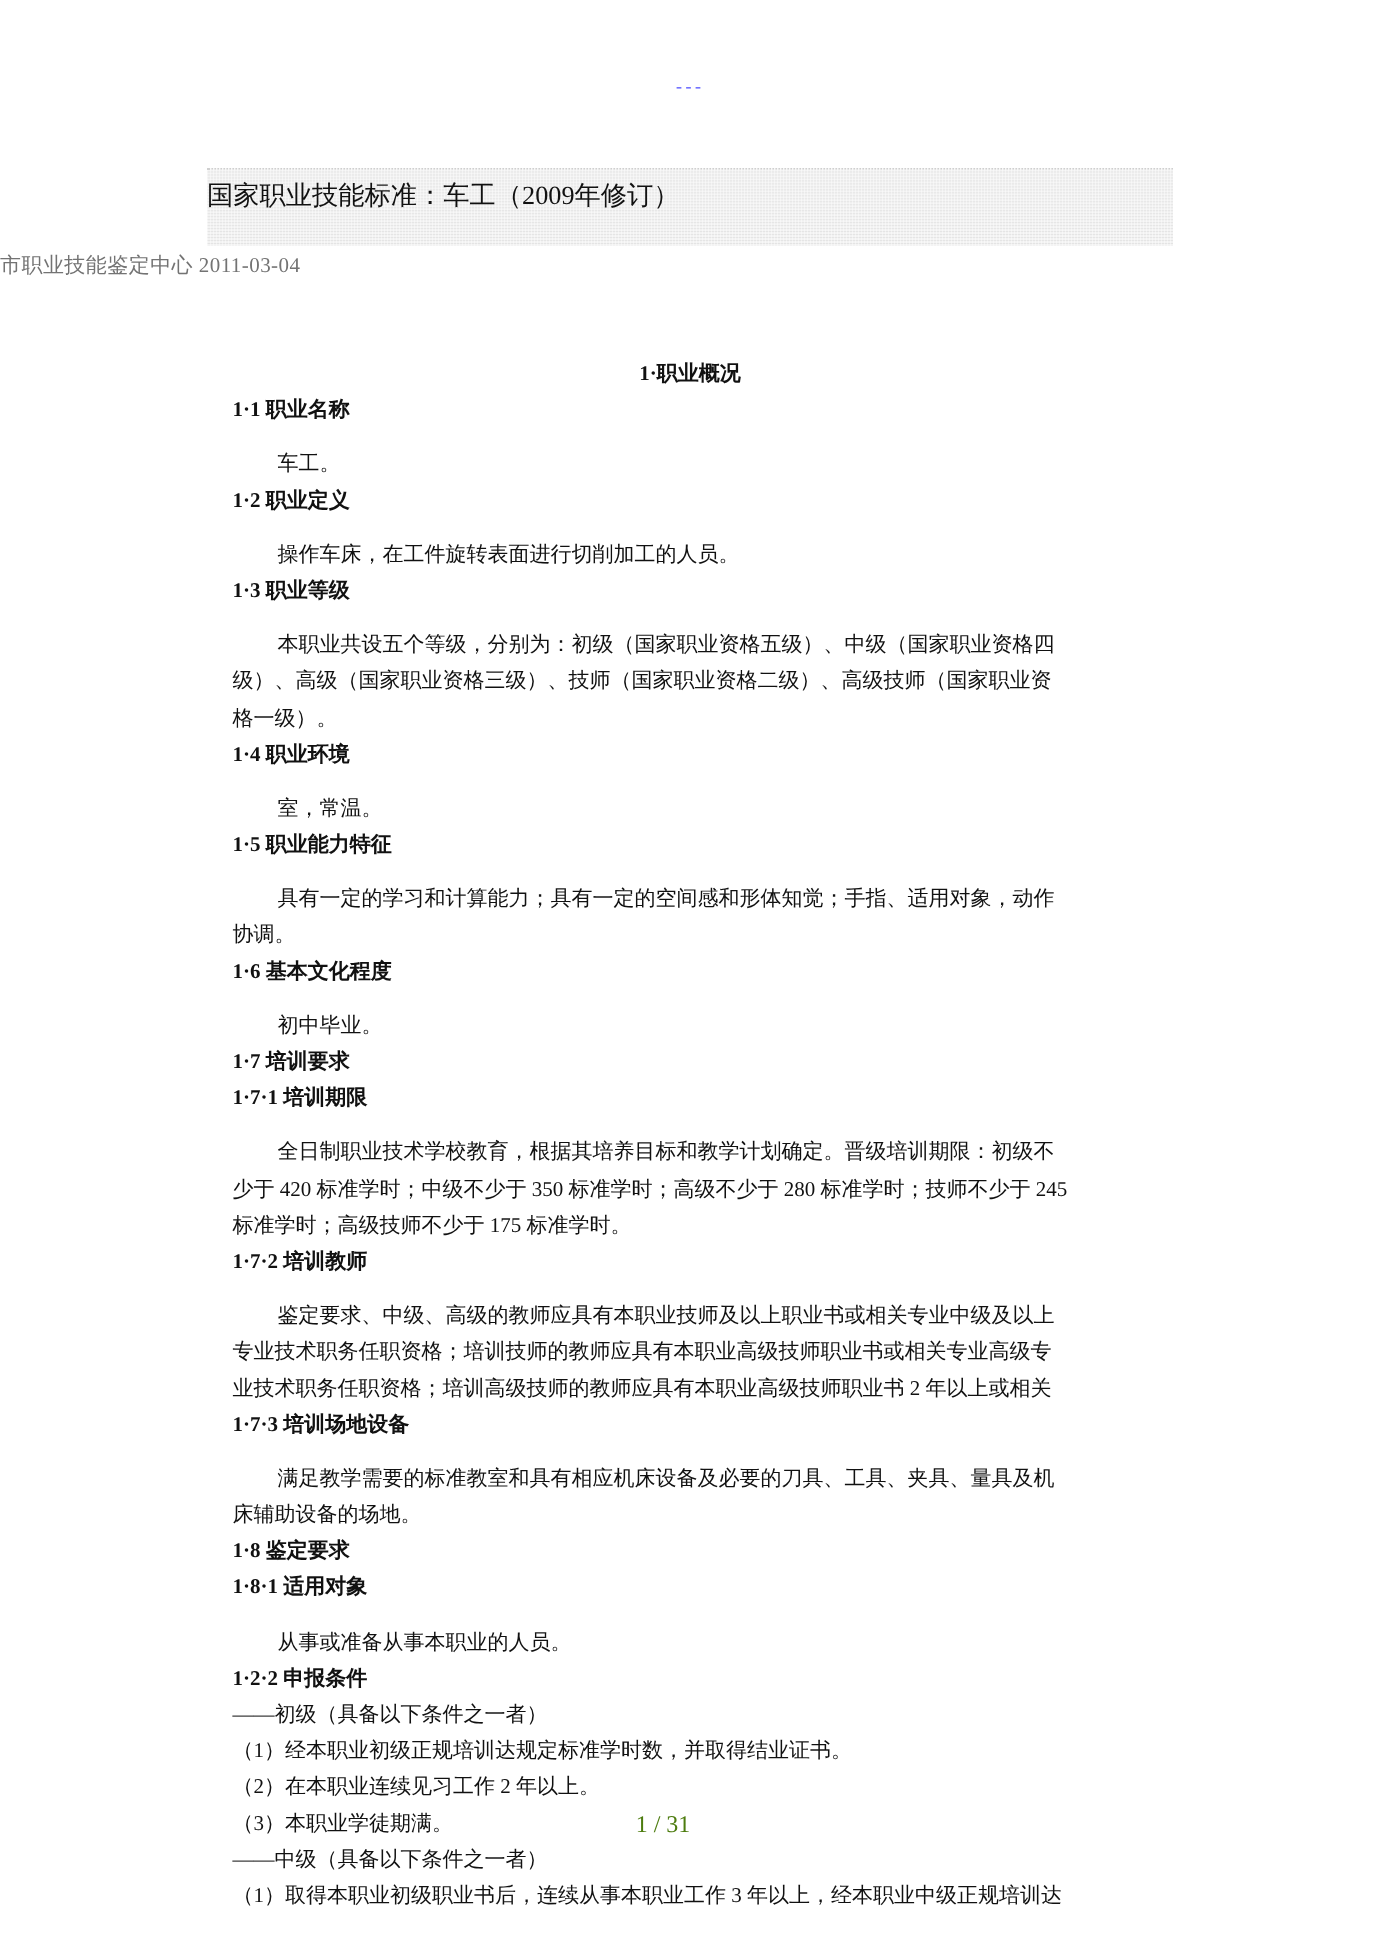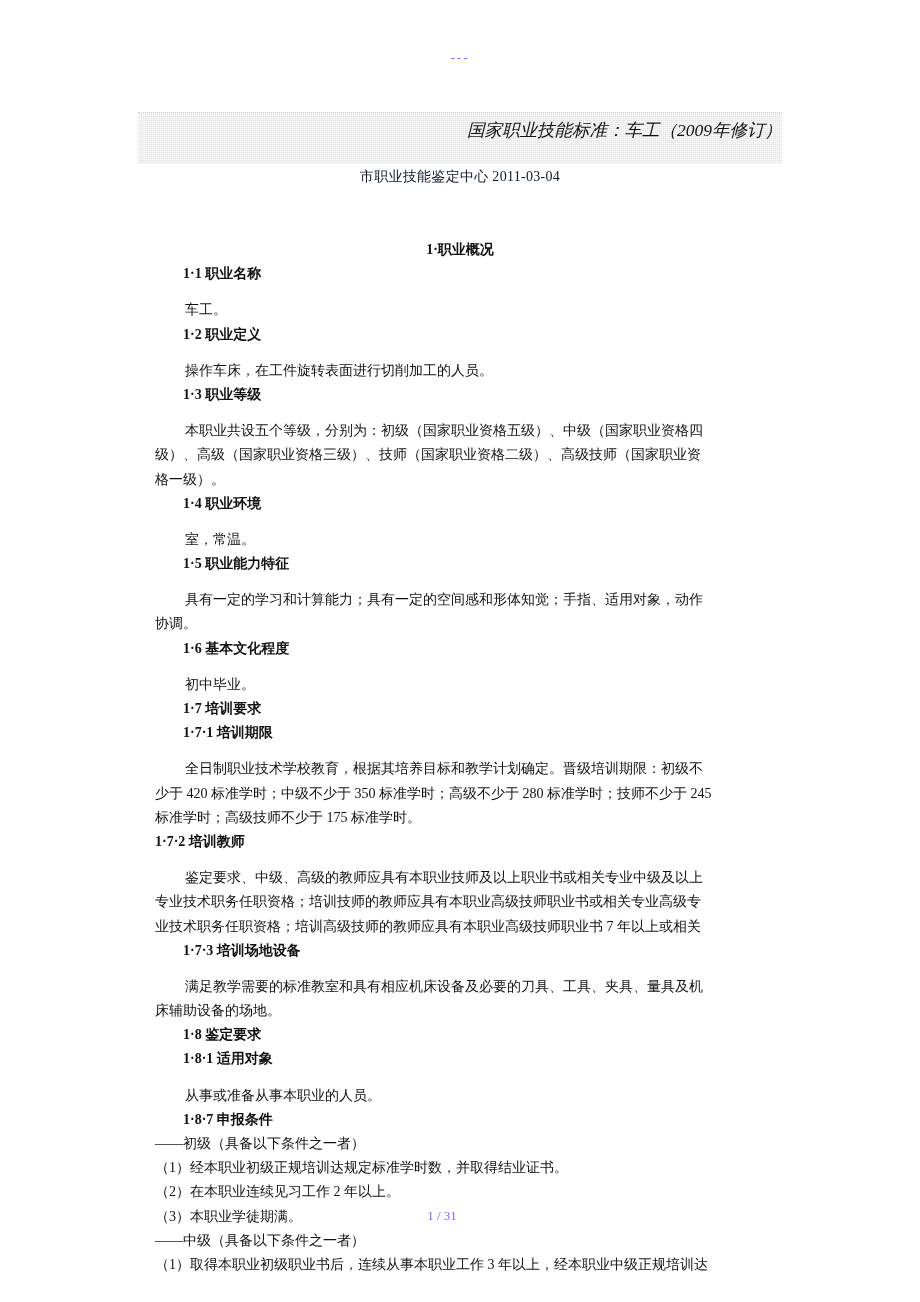--- a/index.html
+++ b/index.html
@@ -6,33 +6,33 @@
     body { width: 920px; height: 1302px; position: relative; overflow: hidden;
            font-family: "Liberation Serif", "DejaVu Serif", serif; color: #111; }
     .top-marker { position: absolute; top: 50px; left: 0; width: 920px; text-align: center;
                   color: #6b6bff; font-size: 13px; letter-spacing: 2px; font-family: "Liberation Sans", sans-serif; }
     .title-box { position: absolute; left: 138px; top: 112px; width: 644px; height: 51px;
                  background-color: #e4e4e4;
                  background-image:
                    repeating-linear-gradient(0deg, rgba(255,255,255,0.55) 0 1px, transparent 1px 2px),
                    repeating-linear-gradient(90deg, rgba(255,255,255,0.45) 0 1px, transparent 1px 2px);
                  border-top: 1px dotted #cfcfcf; }
-    .title-box .title { position: absolute; top: 5px; left: 0; width: 100%; text-align: right;
-                        font-size: 17.5px; color: #111; font-style: italic; }
-    .subtitle { position: absolute; top: 168px; left: 0; width: 920px; text-align: center;
-                font-size: 14px; color: #0f172a; letter-spacing: 0.3px; }
+    .title-box .title { position: absolute; top: 5px; left: 0; width: 100%; text-align: left;
+                        font-size: 17.5px; color: #111; }
+    .subtitle { position: absolute; top: 168px; left: 0; width: 920px; text-align: left;
+                font-size: 14px; color: #737373; letter-spacing: 0.3px; }
     .content { position: absolute; top: 238px; left: 155px; width: 610px; }
     .line { height: 24.2px; line-height: 24.2px; font-size: 14px; white-space: nowrap; }
     .chapter { text-align: center; font-weight: bold; padding-left: 0; }
-    .h { font-weight: bold; margin-left: 28px; }
+    .h { font-weight: bold; }
     .h2 { font-weight: bold; }
     .indent { padding-left: 30px; margin-top: 12px; }
     .plain { }
     .footer { position: absolute; top: 1208px; left: 0; width: 884px; text-align: center;
-              font-size: 13px; color: #8b5cf6; }
+              font-size: 16px; color: #4d7c0f; }
   </style>
 </head>
 <body>
 
 <div class="top-marker">---</div>
 
 <div class="title-box">
   <div class="title">国家职业技能标准：车工（2009年修订）</div>
 </div>
 
@@ -57,28 +57,28 @@
       <div class="line h">1·6 基本文化程度</div>
       <div class="line indent">初中毕业。</div>
       <div class="line h">1·7 培训要求</div>
       <div class="line h">1·7·1 培训期限</div>
       <div class="line indent">全日制职业技术学校教育，根据其培养目标和教学计划确定。晋级培训期限：初级不</div>
       <div class="line plain">少于 420 标准学时；中级不少于 350 标准学时；高级不少于 280 标准学时；技师不少于 245</div>
       <div class="line plain">标准学时；高级技师不少于 175 标准学时。</div>
       <div class="line h2">1·7·2 培训教师</div>
       <div class="line indent">鉴定要求、中级、高级的教师应具有本职业技师及以上职业书或相关专业中级及以上</div>
       <div class="line plain">专业技术职务任职资格；培训技师的教师应具有本职业高级技师职业书或相关专业高级专</div>
-      <div class="line plain">业技术职务任职资格；培训高级技师的教师应具有本职业高级技师职业书 7 年以上或相关</div>
+      <div class="line plain">业技术职务任职资格；培训高级技师的教师应具有本职业高级技师职业书 2 年以上或相关</div>
       <div class="line h">1·7·3 培训场地设备</div>
       <div class="line indent">满足教学需要的标准教室和具有相应机床设备及必要的刀具、工具、夹具、量具及机</div>
       <div class="line plain">床辅助设备的场地。</div>
       <div class="line h">1·8 鉴定要求</div>
       <div class="line h">1·8·1 适用对象</div>
       <div class="line indent">从事或准备从事本职业的人员。</div>
-      <div class="line h">1·8·7 申报条件</div>
+      <div class="line h">1·2·2 申报条件</div>
       <div class="line plain">——初级（具备以下条件之一者）</div>
       <div class="line plain">（1）经本职业初级正规培训达规定标准学时数，并取得结业证书。</div>
       <div class="line plain">（2）在本职业连续见习工作 2 年以上。</div>
       <div class="line plain">（3）本职业学徒期满。</div>
       <div class="line plain">——中级（具备以下条件之一者）</div>
       <div class="line plain">（1）取得本职业初级职业书后，连续从事本职业工作 3 年以上，经本职业中级正规培训达</div>
     </div>
 </div>
 
 <div class="footer">1 / 31</div>

